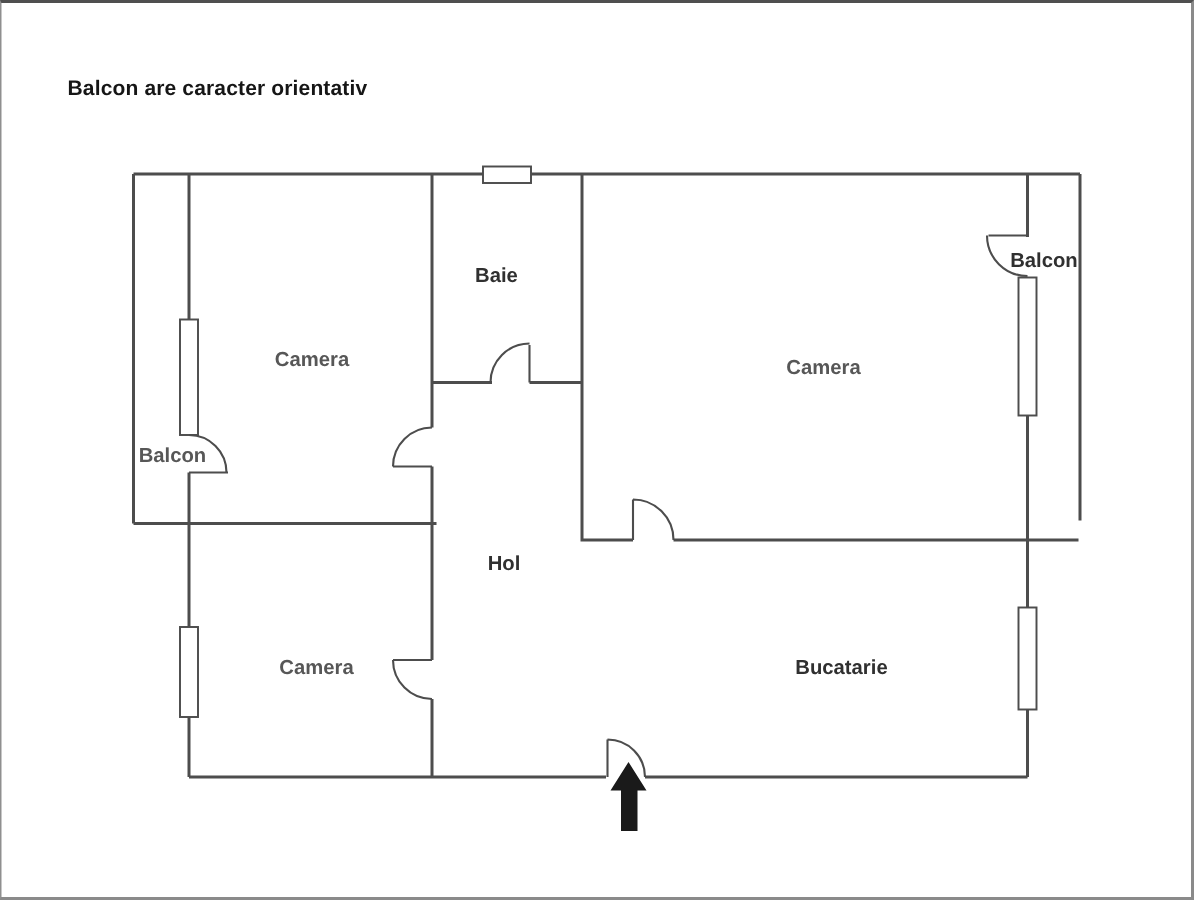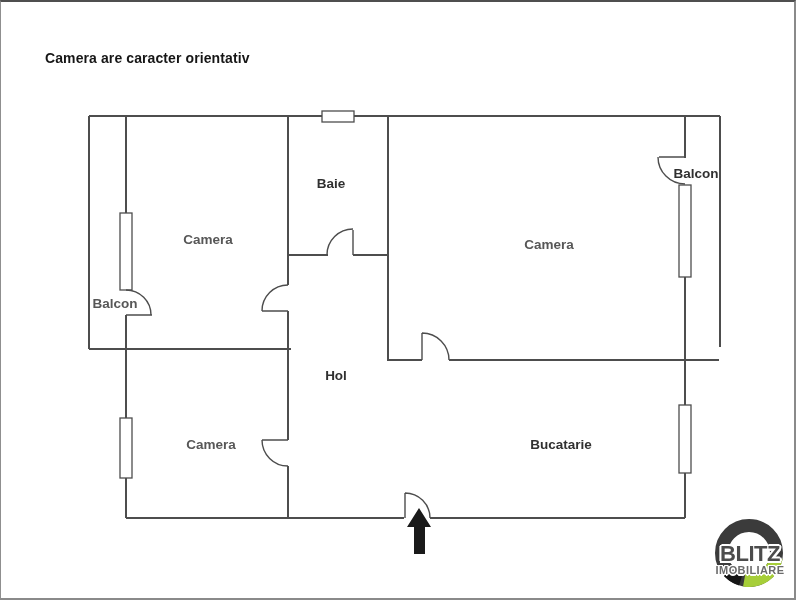--- a/index.html
+++ b/index.html
@@ -46,21 +46,21 @@
     text-shadow:
       -1.5px 0 0 #fff, 1.5px 0 0 #fff, 0 -1.5px 0 #fff, 0 1.5px 0 #fff,
       -1px -1px 0 #fff, 1px -1px 0 #fff, -1px 1px 0 #fff, 1px 1px 0 #fff;
   }
 </style>
 </head>
 <body>
 
 <div class="page">
 
-  <div class="disclaimer">Camera are caracter orientativ</div>
+  <div class="disclaimer">Balcon are caracter orientativ</div>
 
   <svg class="plan-svg" width="793" height="596" viewBox="0 0 793 596">
 
     <path d="M88,114 L719,114
          M88,114 L88,347
          M88,347 L290,347
          M125,114 L125,211
          M125,313 L125,516
          M125,516 L403,516
          M429,516 L684,516
@@ -98,23 +98,14 @@
     <text x="330" y="186" text-anchor="middle">Baie</text>
     <text class="soft" x="207" y="242" text-anchor="middle">Camera</text>
     <text class="soft" x="548" y="247" text-anchor="middle">Camera</text>
     <text class="soft" x="210" y="447" text-anchor="middle">Camera</text>
     <text x="335" y="378" text-anchor="middle">Hol</text>
     <text x="560" y="447" text-anchor="middle">Bucatarie</text>
     <text class="soft" x="114" y="306" text-anchor="middle" font-size="12.5">Balcon</text>
     <text x="695" y="176" text-anchor="middle" font-size="12.5">Balcon</text>
   </svg>
 
-  <div class="logo">
-    <svg class="logo-ring" width="90" height="95" viewBox="0 0 90 95">
-      <circle cx="44" cy="48" r="27.5" fill="none" stroke="#3b3b3b" stroke-width="13"></circle>
-      <path d="M71.1,52.8 A27.5,27.5 0 0 1 39.2,75.1" fill="none" stroke="#a6ce39" stroke-width="13"></path>
-      <path d="M36.0,74.3 A27.5,27.5 0 0 1 20.7,62.6" fill="none" stroke="#161616" stroke-width="13"></path>
-    </svg>
-    <div class="logo-brand">BLITZ</div>
-    <div class="logo-tagline">IMOBILIARE</div>
-  </div>
 
 </div>
 
 </body></html>

